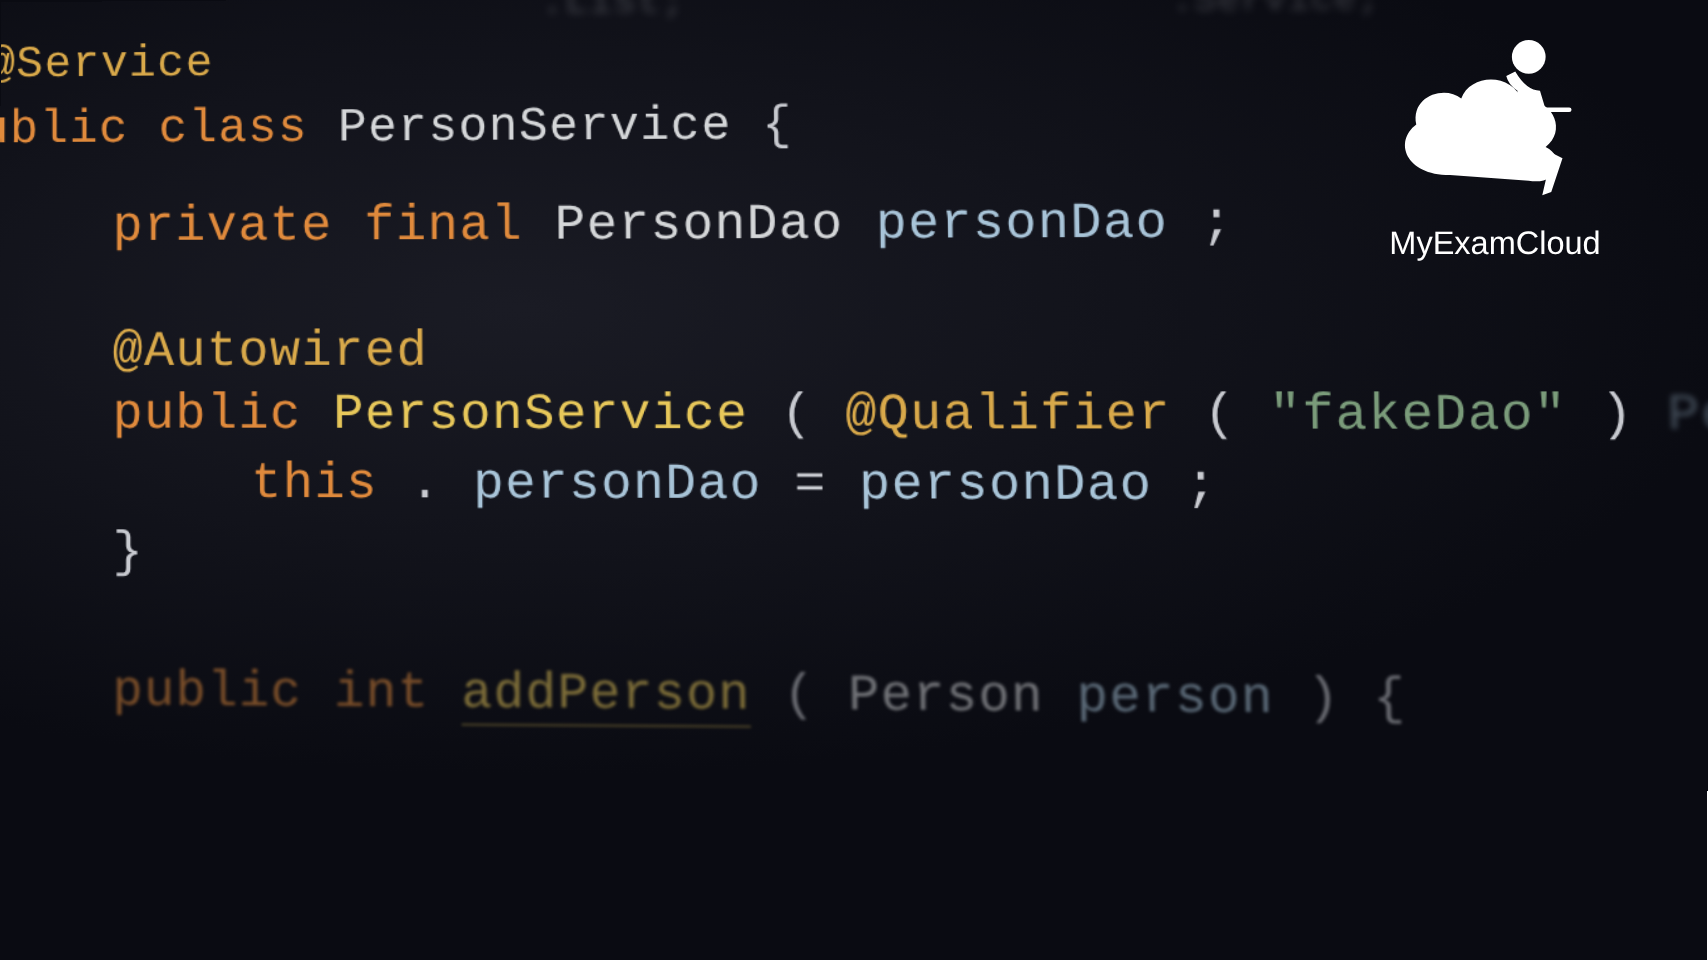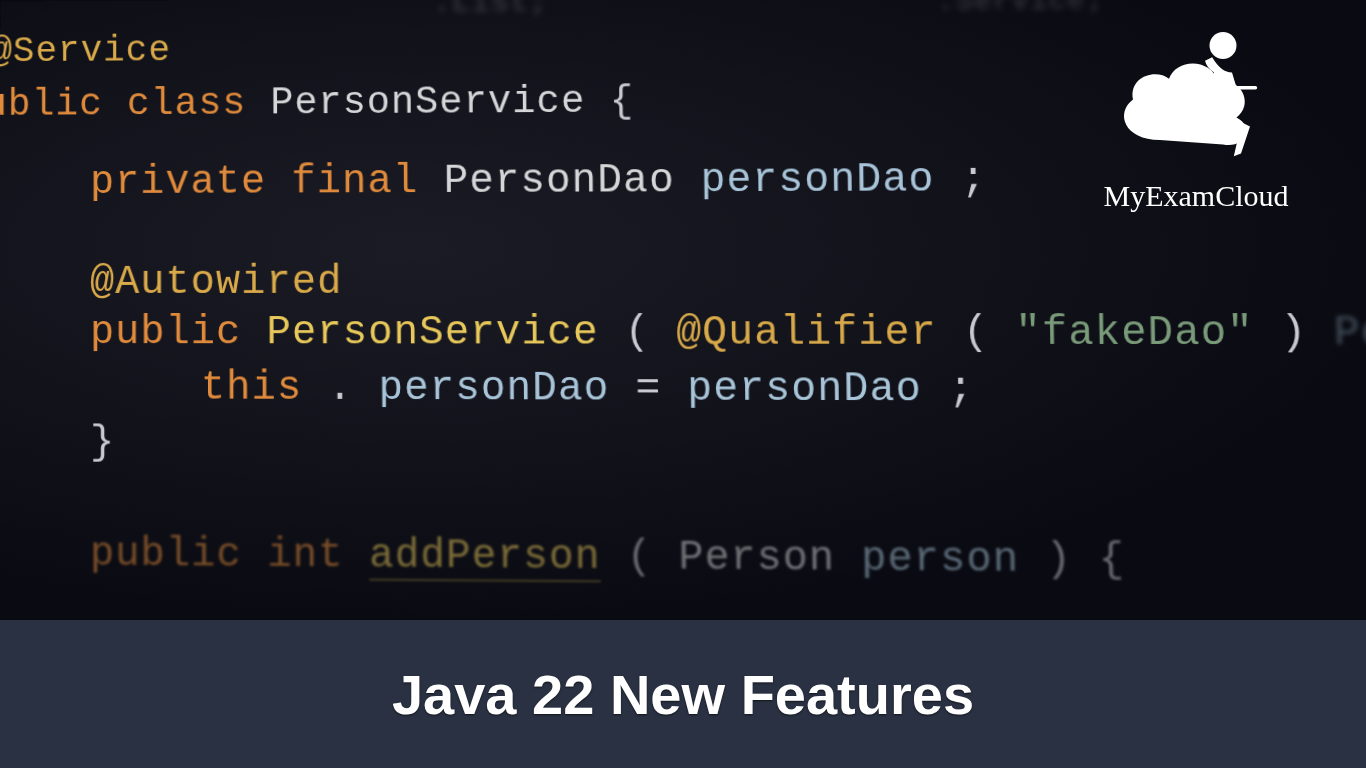--- a/index.html
+++ b/index.html
@@ -30,21 +30,21 @@
 .line2 { top: 82px; left: -40px; font-size: 38px; }
 .line3 { top: 160px; left: 90px; font-size: 40px; }
 .line4 { top: 260px; left: 90px; font-size: 40px; }
 .line5 { top: 310px; left: 90px; font-size: 40px; }
 .line6 { top: 365px; left: 200px; font-size: 40px; }
 .line7 { top: 420px; left: 90px; font-size: 40px; }
 .line8 { top: 530px; left: 90px; font-size: 40px; }
 
 .logo { position: absolute; top: 20px; right: 40px; width: 260px; text-align: center; z-index: 10; }
 .logo svg { width: 180px; height: 150px; }
-.logo-text { color: #fff; font-family: Liberation Serif, serif; font-size: 30px; font-weight: 400; margin-top: 4px; }
+.logo-text { color: #fff; font-family: Liberation Sans, sans-serif; font-size: 26px; font-weight: 400; margin-top: 4px; }
 
 .footer { position: absolute; bottom: 0; left: 0; right: 0; height: 148px; background: #2a3142; display: flex; align-items: center; justify-content: center; }
 .footer-title { color: #fff; font-family: Arial, Helvetica, sans-serif; font-size: 56px; font-weight: 700; text-shadow: 0 1px 2px rgba(0,0,0,0.6); }
 </style>
 </head>
 <body>
 
 <div class="container">
 
   <div class="code-bg">
@@ -135,17 +135,14 @@
       <path fill="#ffffff" d="M60 130 C20 130 10 100 30 85 C25 60 55 50 70 62 C78 40 115 38 125 65 C150 60 165 90 145 105 C165 115 155 140 130 135 L60 130 Z"></path>
       <g fill="#ffffff">
         <circle cx="130" cy="25" r="15"></circle>
         <path d="M118 38 Q128 55 140 55 L152 95 Q148 100 142 98 L135 70 L130 100 L160 115 L150 145 L142 148 L148 122 L118 108 Q112 100 115 88 L120 55 Q112 50 110 42 Z"></path>
         <rect x="138" y="70" width="30" height="4" rx="2"></rect>
       </g>
     </svg>
     <div class="logo-text">MyExamCloud</div>
   </div>
 
-  <div class="footer">
-    <div class="footer-title">Java 22 New Features</div>
-  </div>
 
 </div>
 
 </body></html>

